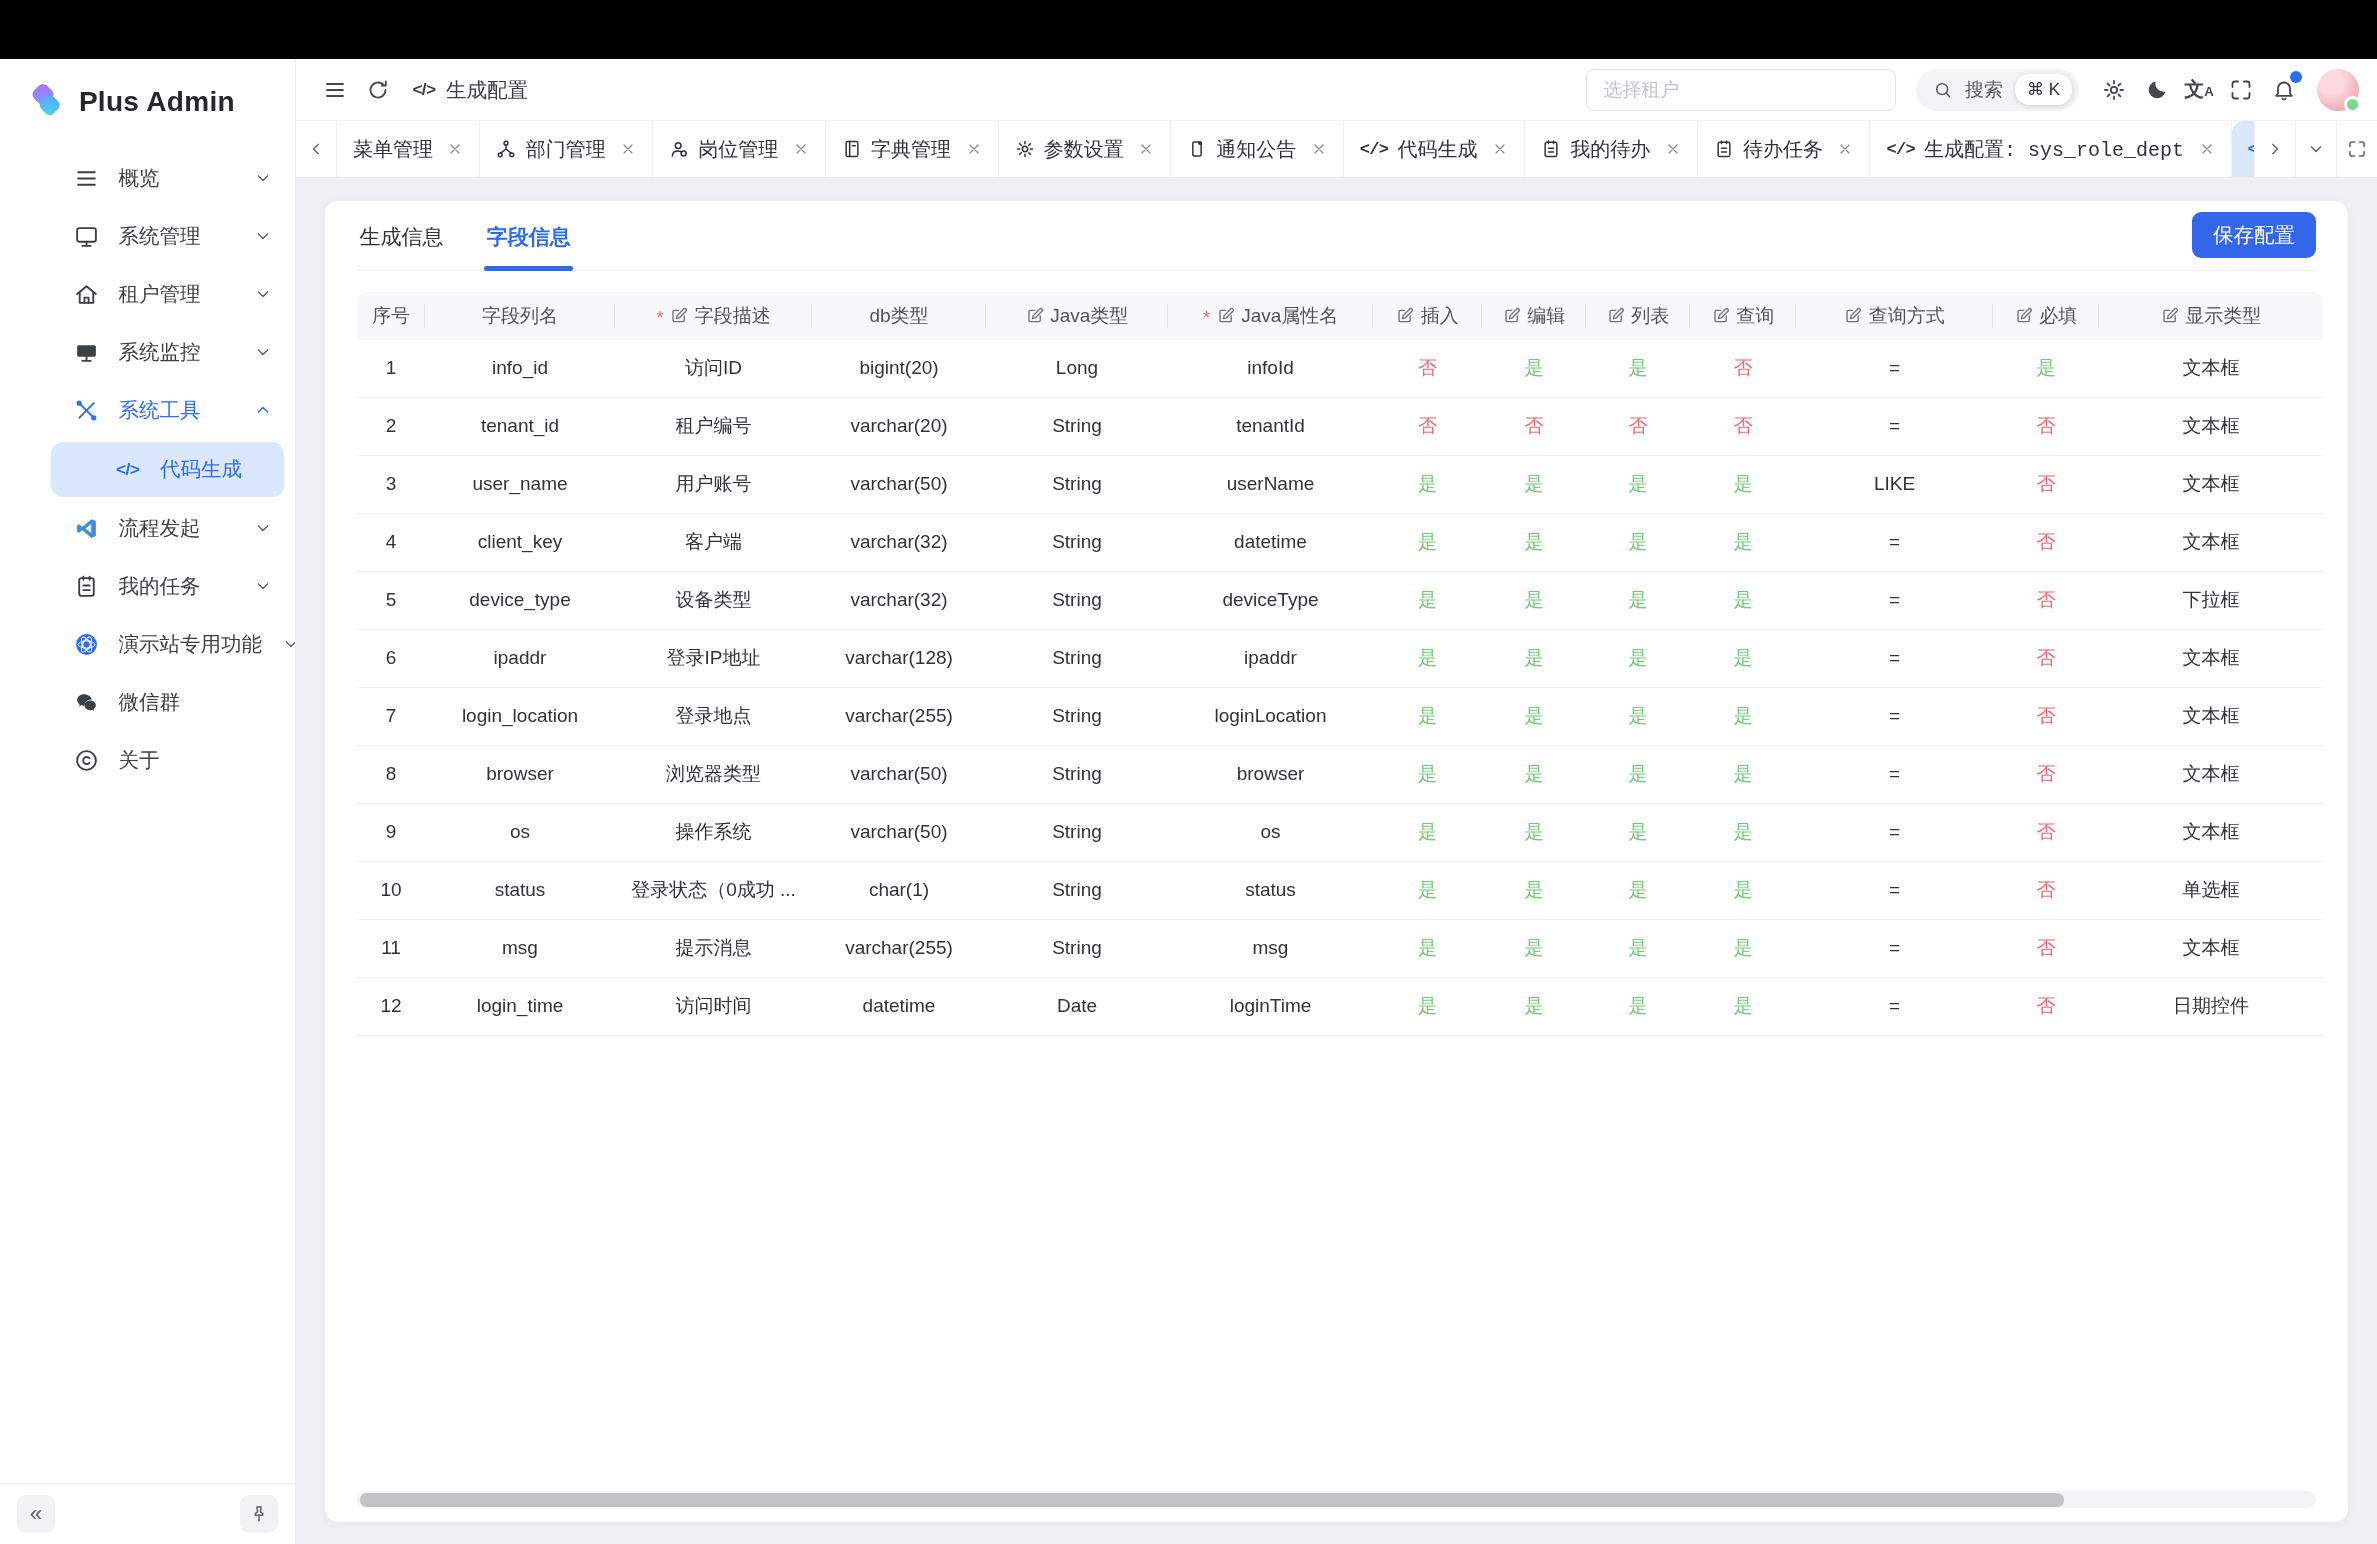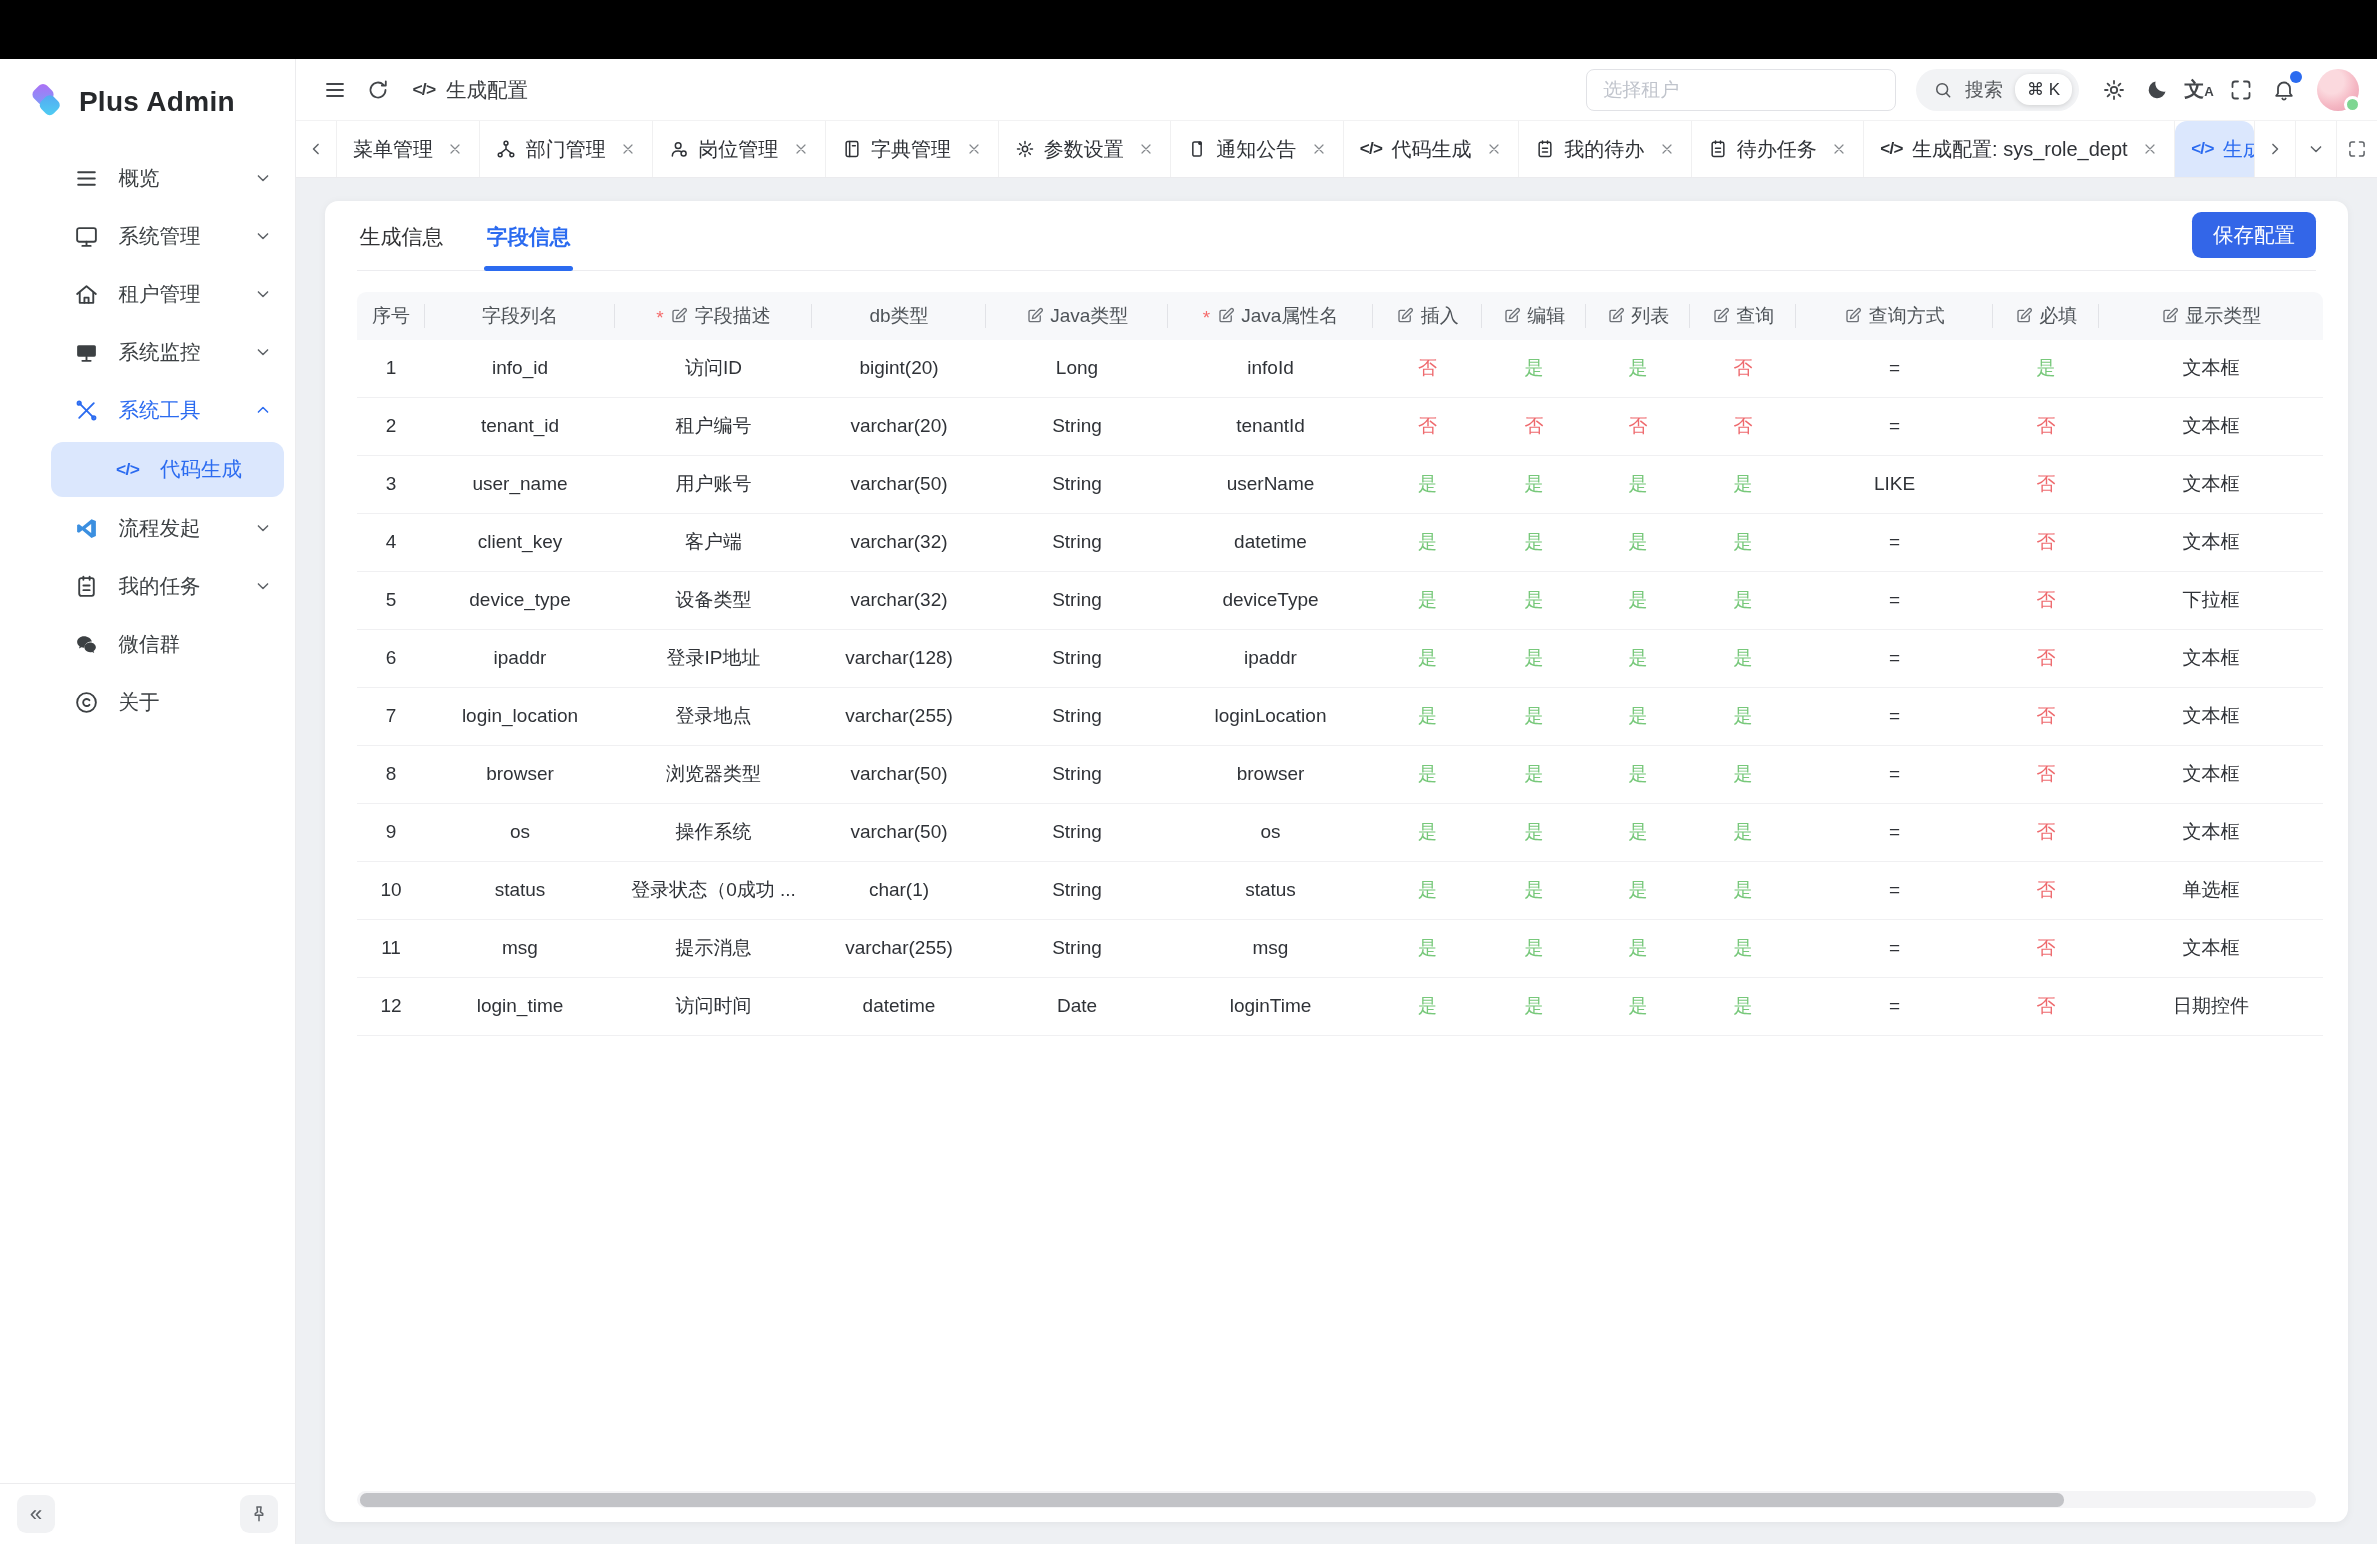--- a/index.html
+++ b/index.html
@@ -50,21 +50,21 @@
   .bell-wrap { position:relative; }
   .bell-dot { position:absolute; top:0px; right:0px; width:12px; height:12px; border-radius:50%; background:#2b6bf0; }
   .avatar { width:42px; height:42px; border-radius:50%; margin-left:9.2px; position:relative; flex:none; cursor:pointer;
     background:radial-gradient(circle at 35% 30%, #fbd9de 0 30%, #f5b8c4 60%, #e79aae 100%); }
   .avatar-dot { position:absolute; right:-2.6px; bottom:-2.6px; width:17px; height:17px; border-radius:50%; background:#7ed692; border:3.3px solid #fff; }
 
   
   .tabbar { height:58px; flex:none; display:flex; align-items:stretch; background:#fff; border-top:1.3px solid #f2f2f3; border-bottom:1.3px solid #ebebee; }
   .tab-scroll { width:41px; flex:none; display:flex; align-items:center; justify-content:center; color:#5f6368; border-right:1.3px solid #f0f0f1; cursor:pointer; }
   .tab-scroll svg, .tab-extra svg { width:20px; height:20px; }
-  .tabs { display:flex; flex:1; min-width:0; overflow:hidden; }
+  .tabs { display:flex; flex:1; min-width:0; overflow:hidden;font-family:Liberation Mono, monospace; }
   .tab { display:flex; align-items:center; gap:9.2px; padding:0 16px; font-size:20px; color:#2f3237; border-right:1.3px solid #f0f0f1; white-space:nowrap; cursor:pointer; }
   .tab .t-icon { display:flex; color:#2f3237; }
   .tab .t-icon svg { width:20px; height:20px; }
   .tab .close { font-size:18px; color:#85898d; margin-left:5.3px; display:flex; cursor:pointer; }
   .tab .close svg { width:16px; height:16px; }
   .tab.active { background:#dbe7fd; color:#2b6bf0; border-right:none; border-radius:12px 12px 0 0; max-width:284px; overflow:hidden; }
   .tab.active .t-icon { color:#2b6bf0; }
   .tab-extra { width:41px; flex:none; display:flex; align-items:center; justify-content:center; color:#5f6368; border-left:1.3px solid #f0f0f1; cursor:pointer; }
 
   
@@ -220,20 +220,39 @@
             <span class="mi-label">我的任务</span>
             <span class="mi-chev" style="display: inline-flex;">
               <svg viewBox="0 0 24 24" fill="none" stroke="currentColor" stroke-width="1.8" stroke-linecap="round" stroke-linejoin="round">
                 <path d="M6.5 9.5 12 15l5.5-5.5"></path>
               </svg>
             </span>
           </div>
           <div class="menu-item">
             <span class="mi-icon" style="display: inline-flex;">
               <svg viewBox="0 0 24 24">
+                <circle cx="12" cy="12" r="10" fill="#2b6bf0"></circle>
+                <g stroke="#fff" stroke-width="0.9" fill="none">
+                  <circle cx="12" cy="12" r="4.6"></circle>
+                  <ellipse cx="12" cy="12" rx="8" ry="3.4"></ellipse>
+                  <ellipse cx="12" cy="12" rx="8" ry="3.4" transform="rotate(60 12 12)"></ellipse>
+                  <ellipse cx="12" cy="12" rx="8" ry="3.4" transform="rotate(120 12 12)"></ellipse>
+                </g>
+              </svg>
+            </span>
+            <span class="mi-label">演示站专用功能</span>
+            <span class="mi-chev" style="display: inline-flex;">
+              <svg viewBox="0 0 24 24" fill="none" stroke="currentColor" stroke-width="1.8" stroke-linecap="round" stroke-linejoin="round">
+                <path d="M6.5 9.5 12 15l5.5-5.5"></path>
+              </svg>
+            </span>
+          </div>
+          <div class="menu-item">
+            <span class="mi-icon" style="display: inline-flex;">
+              <svg viewBox="0 0 24 24">
                 <path fill="currentColor" d="M9.6 4C6 4 3 6.5 3 9.5c0 1.7 1 3.2 2.4 4.2l-.6 2.1 2.3-1.2c.8.3 1.6.4 2.5.4h.3a6.4 6.4 0 0 1 6.4-5.9h.9C16.4 6.2 13.3 4 9.6 4z"></path>
                 <path fill="currentColor" d="M21 14.7c0-2.6-2.5-4.7-5.5-4.7S10 12.1 10 14.7s2.5 4.7 5.5 4.7c.7 0 1.3-.1 1.9-.3l2 1-.6-1.8c1.3-.9 2.2-2.1 2.2-3.6z"></path>
               </svg>
             </span>
             <span class="mi-label">微信群</span>
           </div>
           <div class="menu-item">
             <span class="mi-icon" style="display: inline-flex;">
               <svg viewBox="0 0 24 24" fill="none" stroke="currentColor" stroke-width="1.8" stroke-linecap="round" stroke-linejoin="round">
                 <circle cx="12" cy="12" r="9"></circle>

